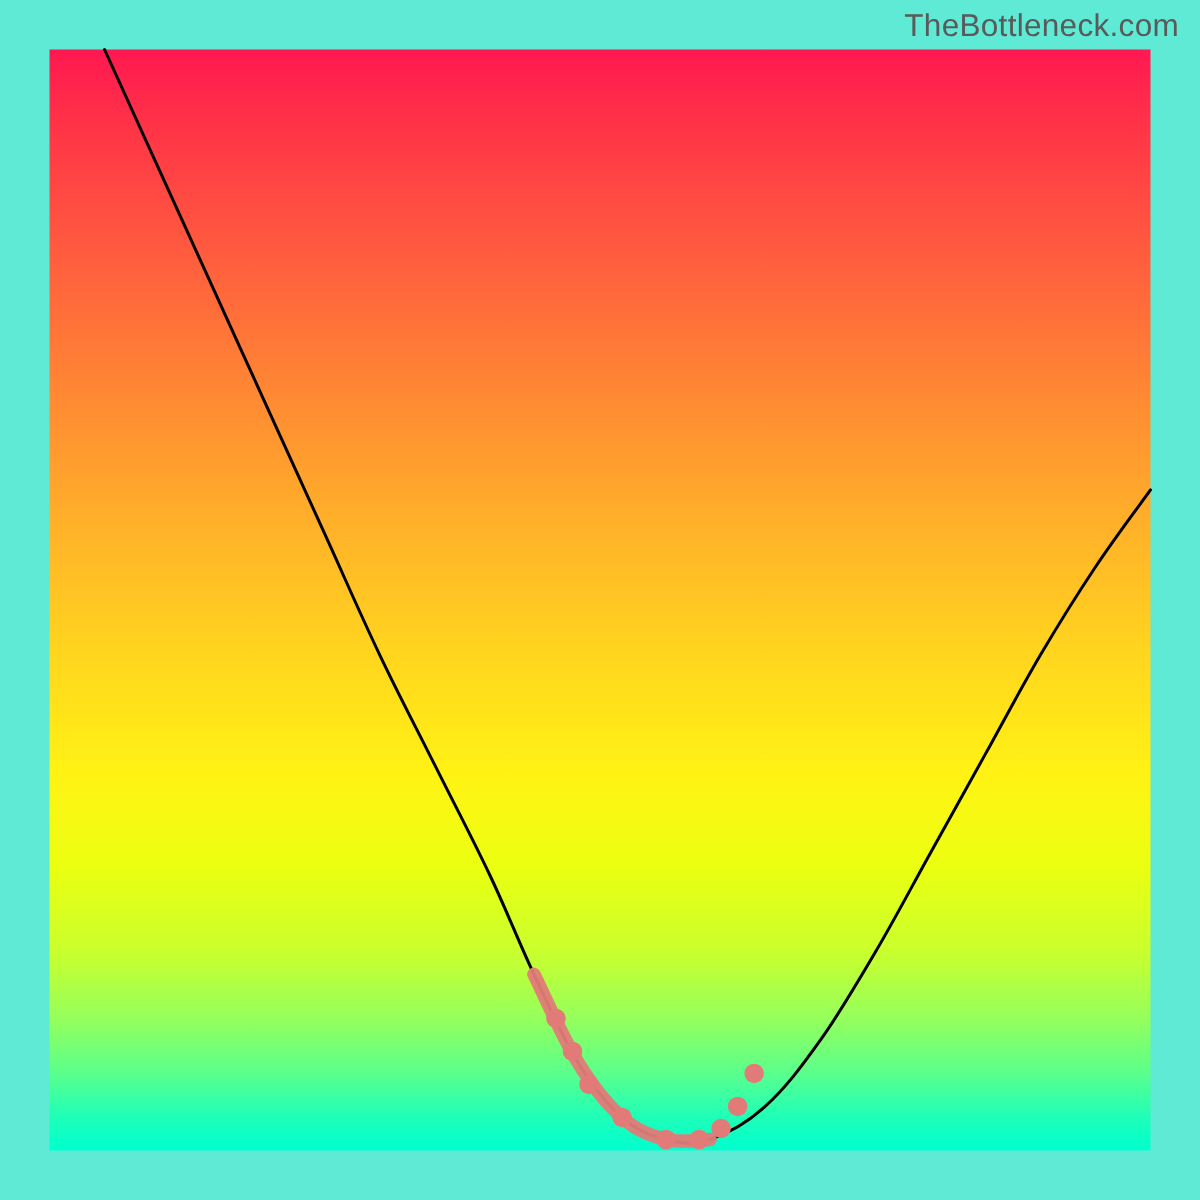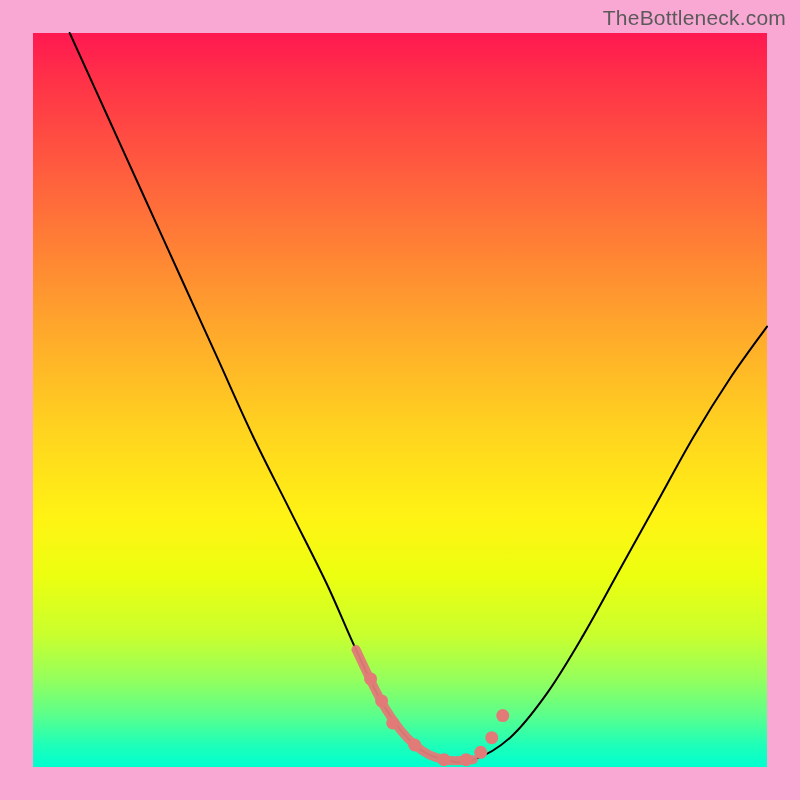--- a/index.html
+++ b/index.html
@@ -8,21 +8,21 @@
     width: 800px;
     height: 800px;
     overflow: hidden;
     background: #000;
     font-family: Arial, Helvetica, sans-serif;
   }
   .frame {
     position: relative;
     width: 800px;
     height: 800px;
-    background: #f9a8d4;
+    background: #5eead4;
   }
   .plot-bg {
     position: absolute;
     left: 33px;
     top: 33px;
     width: 734px;
     height: 734px;
     background: linear-gradient(
       to bottom,
       #ff1851 0%,

